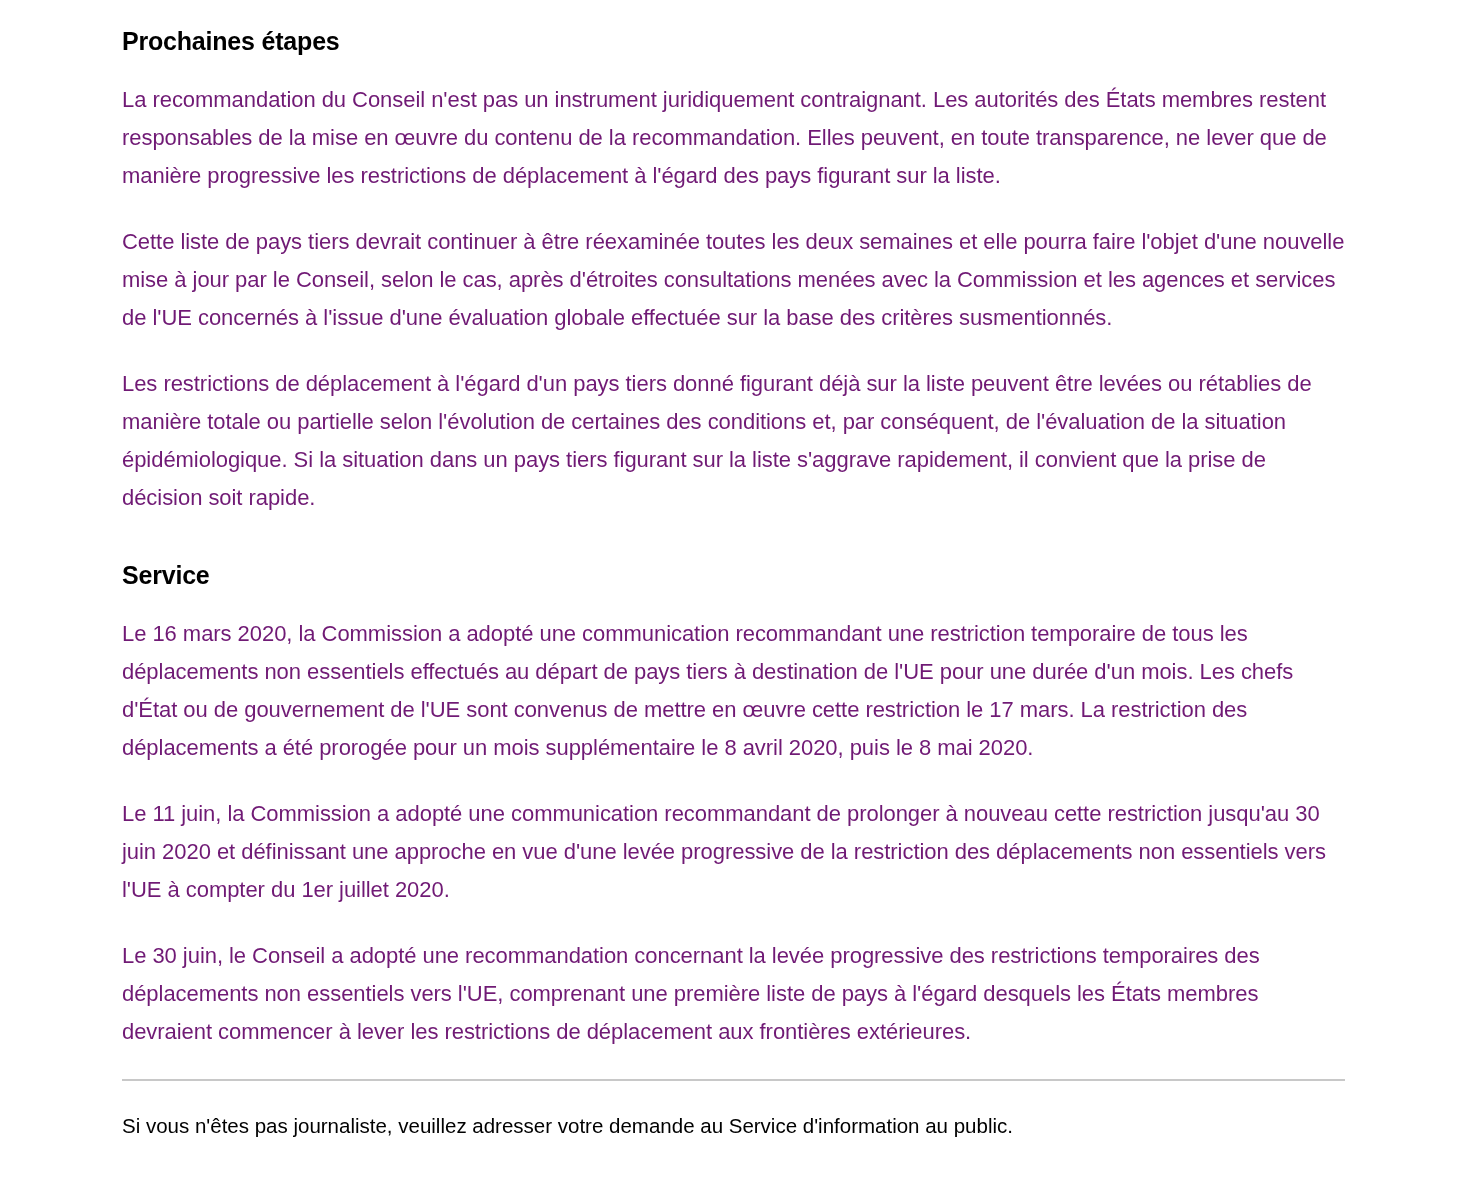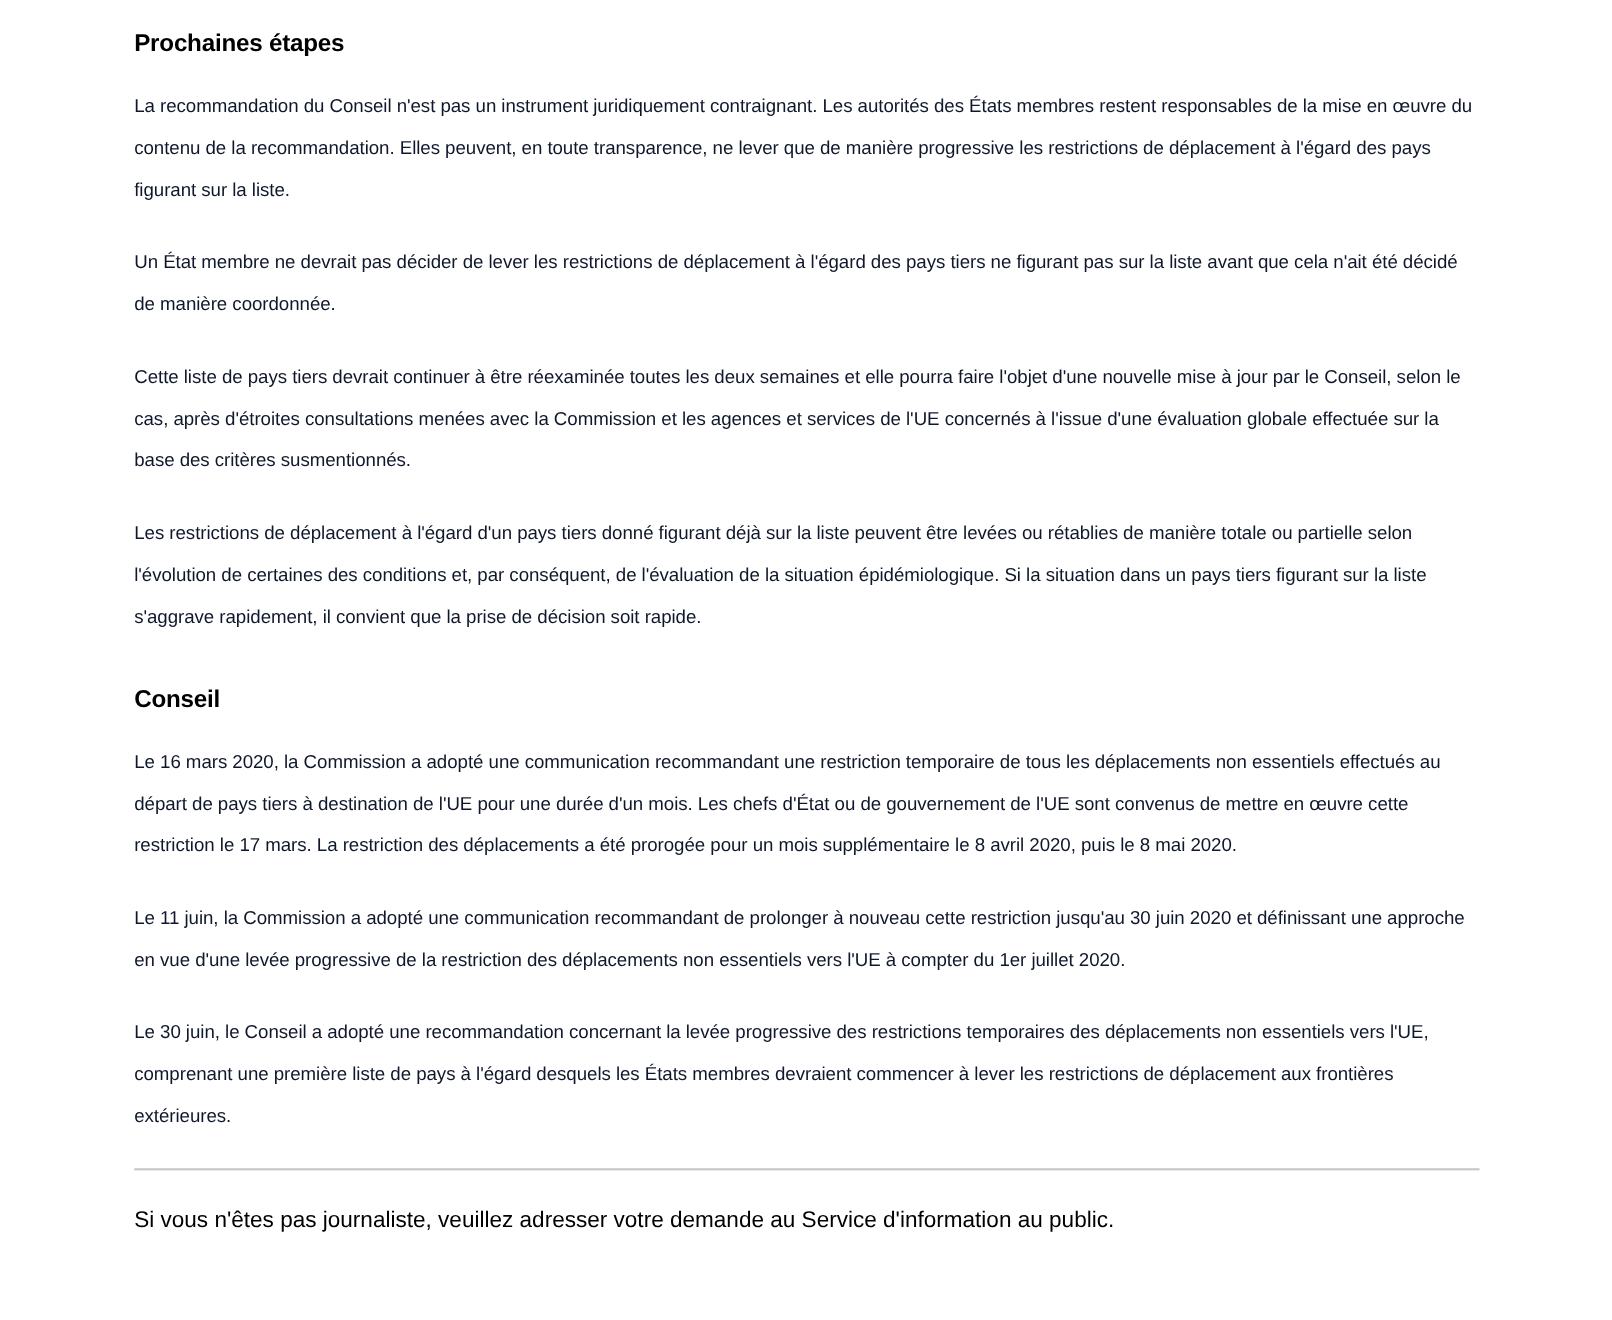--- a/index.html
+++ b/index.html
@@ -19,37 +19,37 @@
     height: 1200px;
     box-sizing: border-box;
     padding: 0;
     position: relative;
   }
   .content {
     margin-left: 122px;
     width: 1223px;
   }
   h2.section-heading {
-    font-size: 22px;
+    font-size: 25px;
     font-weight: bold;
     line-height: 1.12;
     margin: 0 0 26px 0;
     letter-spacing: -0.2px;
     color: #000000;
   }
   .spacer-top { height: 27px; }
   h2.section-heading.second {
     margin-top: 44px;
     margin-bottom: 26px;
   }
   p.body-text {
-    font-size: 17px;
+    font-size: 22px;
     line-height: 38px;
     margin: 0 0 28px 0;
-    color: #0f172a;
+    color: #701a75;
     text-align: left;
     letter-spacing: -0.05px;
   }
   p.body-text:last-child { margin-bottom: 0; }
   .bold-run { font-weight: normal; }
   hr.divider {
     border: none;
     border-top: 2px solid #c8c8c8;
     margin: 14px 0 0 0;
     width: 1223px;
@@ -68,33 +68,30 @@
   <div class="content">
 
     <div class="spacer-top"></div>
 
     <h2 class="section-heading">Prochaines étapes</h2>
 
     <p class="body-text">
       <span>La recommandation du Conseil n'est pas un instrument juridiquement contraignant. Les autorités des États membres restent responsables de la mise en œuvre du contenu de la recommandation. Elles peuvent, en toute transparence, ne lever que de manière progressive les restrictions de déplacement à l'égard des pays figurant sur la liste.</span>
     </p>
 
-    <p class="body-text">
-      <span>Un État membre ne devrait pas décider de lever les restrictions de déplacement à l'égard des pays tiers ne figurant pas sur la liste avant que cela n'ait été décidé de manière coordonnée.</span>
-    </p>
 
     <p class="body-text">
       <span>Cette </span><span class="bold-run">liste de pays tiers devrait continuer à être réexaminée toutes les deux semaines</span><span> et elle pourra faire l'objet d'une nouvelle mise à jour par le Conseil, selon le cas, après d'étroites consultations menées avec la Commission et les agences et services de l'UE concernés à l'issue d'une évaluation globale effectuée sur la base des critères susmentionnés.</span>
     </p>
 
     <p class="body-text">
       <span>Les restrictions de déplacement à l'égard d'un pays tiers donné figurant déjà sur la liste peuvent être levées ou rétablies de manière totale ou partielle selon l'évolution de certaines des conditions et, par conséquent, de l'évaluation de la situation épidémiologique. Si la situation dans un pays tiers figurant sur la liste s'aggrave rapidement, il convient que la prise de décision soit rapide.</span>
     </p>
 
-    <h2 class="section-heading second">Conseil</h2>
+    <h2 class="section-heading second">Service</h2>
 
     <p class="body-text">
       <span>Le 16 mars 2020, la Commission a adopté une communication recommandant une restriction temporaire de tous les déplacements non essentiels effectués au départ de pays tiers à destination de l'UE pour une durée d'un mois. Les chefs d'État ou de gouvernement de l'UE sont convenus de mettre en œuvre cette restriction le 17 mars. La restriction des déplacements a été prorogée pour un mois supplémentaire le 8 avril 2020, puis le 8 mai 2020.</span>
     </p>
 
     <p class="body-text">
       <span>Le 11 juin, la Commission a adopté une communication recommandant de prolonger à nouveau cette restriction jusqu'au 30 juin 2020 et définissant une approche en vue d'une levée progressive de la restriction des déplacements non essentiels vers l'UE à compter du 1er juillet 2020.</span>
     </p>
 
     <p class="body-text">

